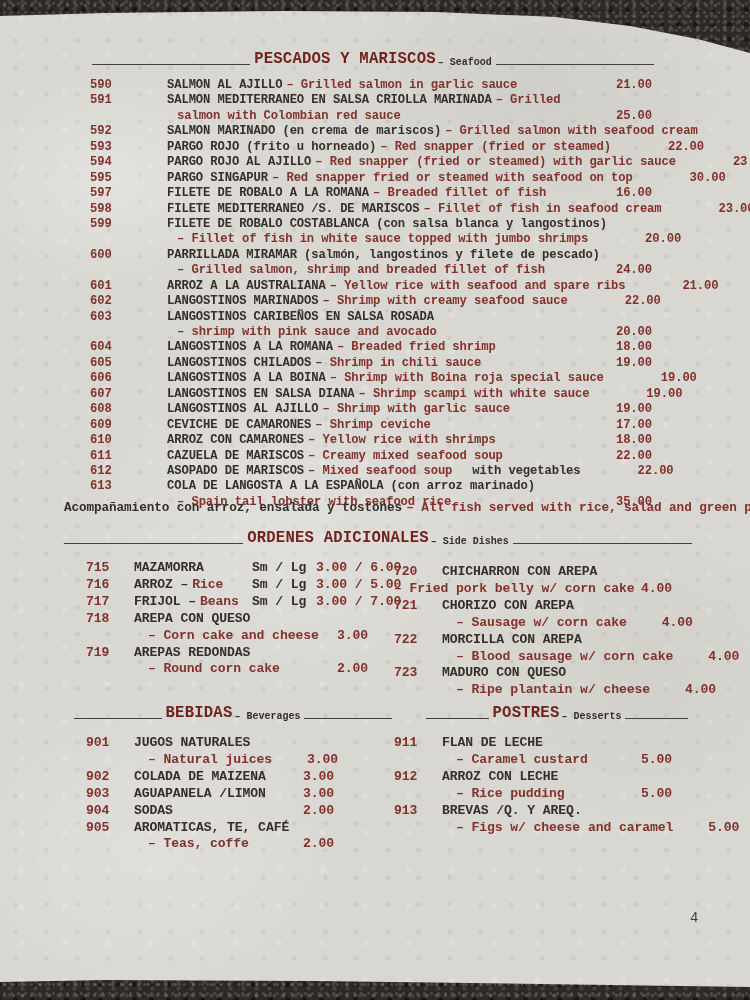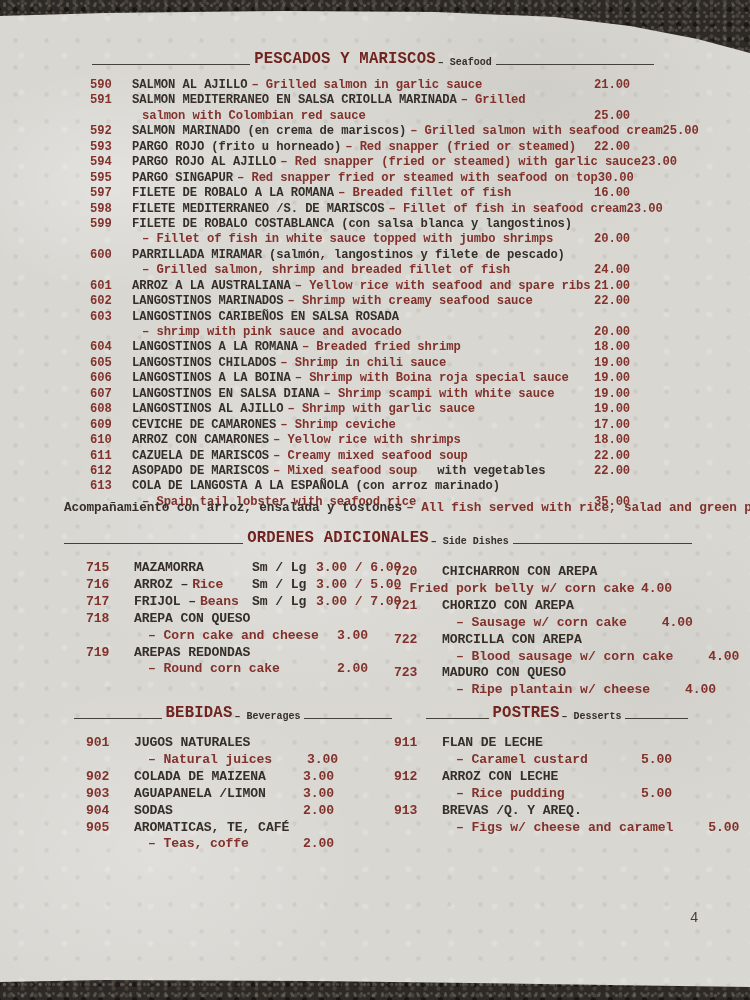--- a/index.html
+++ b/index.html
@@ -37,27 +37,27 @@
 
   
   .hdr{display:flex;align-items:flex-end;white-space:nowrap;}
   .hdr .rule{flex:1;border-bottom:1.7px solid #45403a;margin-bottom:3px;min-width:6px;}
   .hdr .t-es{font-weight:bold;font-size:15.6px;color:#71241f;letter-spacing:.2px;padding:0 2px 0 4px;}
   .hdr .t-en{font-weight:bold;font-size:10px;color:#352e29;padding-right:4px;margin-top:7px;}
 
   
   .sea{left:86px;top:78px;width:566px;}
   .sea .row{display:grid;grid-template-columns:46px 1fr 58px;line-height:15.45px;height:15.45px;
-            font-size:12.2px;font-weight:bold;letter-spacing:-.1px;white-space:nowrap;}
+            font-size:12.2px;font-weight:bold;letter-spacing:-.1px;white-space:nowrap;gap:35px;}
   .sea .num{color:#82312b;padding-left:4px;}
   .sea .txt{overflow:visible;}
   .sea .txt .red{margin-left:4px;}
   .sea .txt .ink2{margin-left:20px;color:#352e29;}
   .sea .cont{padding-left:6px;}
-  .sea .price{text-align:left;color:#82312b;}
+  .sea .price{text-align:right;color:#82312b;}
 
   .note-line{left:64px;top:500px;width:630px;font-size:12.7px;font-weight:bold;white-space:nowrap;letter-spacing:-.1px;}
   .note-line .red{margin-left:4px;}
 
   
   .colsec .row{display:grid;line-height:16.9px;min-height:16.9px;font-size:13.1px;font-weight:bold;
                letter-spacing:-.1px;white-space:nowrap;}
   .colsec .num{color:#82312b;padding-left:2px;}
   .colsec .price{text-align:right;color:#82312b;}
   .colsec .nm .red{margin-left:4px;}

